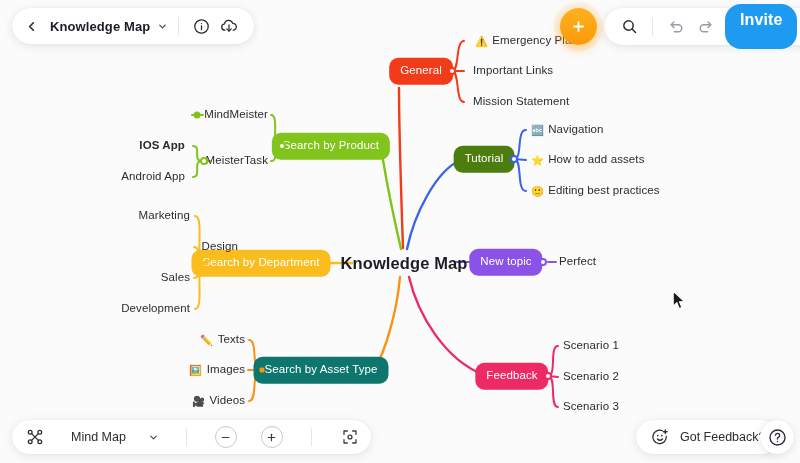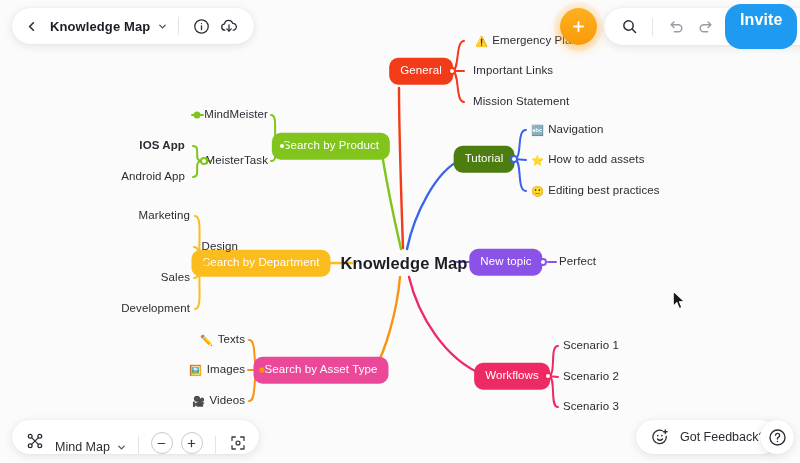--- a/index.html
+++ b/index.html
@@ -162,22 +162,21 @@
     overflow: hidden;
     flex: none;
     box-shadow: 0 0 0 2px #ffffff;
   }
 
   
   #bottomleft-bar {
     left: 12px; top: 420px;
     height: 34px;
     padding: 0 10px 0 10px;
-    gap: 2px;
-    align-items: flex-end;
+    gap: 18px;
   }
   #mode-label {
     font-size: 12.5px;
     font-weight: 400;
     color: #2b2b33;
     padding: 0 3px 0 5px;
   }
   .circbtn {
     width: 22px; height: 22px;
     border-radius: 50%;
@@ -310,27 +309,27 @@
     </div>
     <div class="node plain" style="left:529px; top:191px; transform:translate(0,-50%);">
       <span class="emo">🙂</span>
       <span>Editing best practices</span>
     </div>
 
     <div class="node pill" style="left:506px; top:262px; background:#8b52e8;">New topic</div>
     <div class="dot hollow" style="left:543px; top:262px; color:#8b52e8;"></div>
     <div class="node plain" style="left:557px; top:262px; transform:translate(0,-50%);">Perfect</div>
 
-    <div class="node pill" style="left:512px; top:376px; background:#ed2a64;">Workflows</div>
+    <div class="node pill" style="left:512px; top:376px; background:#ed2a64;">Feedback</div>
     <div class="dot hollow" style="left:548px; top:376px; color:#ed2a64;"></div>
     <div class="node plain" style="left:561px; top:346px; transform:translate(0,-50%);">Scenario 1</div>
     <div class="node plain" style="left:561px; top:377px; transform:translate(0,-50%);">Scenario 2</div>
     <div class="node plain" style="left:561px; top:407px; transform:translate(0,-50%);">Scenario 3</div>
 
-    <div class="node pill" style="left:321px; top:370px; background:#ec4899;">Search by Asset Type</div>
+    <div class="node pill" style="left:321px; top:370px; background:#0f766e;">Search by Asset Type</div>
     <div class="dot sq" style="left:262px; top:370px; background:#f99311;"></div>
     <div class="node plain" style="left:247px; top:340px; transform:translate(-100%,-50%);">
       <span class="emo">✏️</span>
       <span>Texts</span>
     </div>
     <div class="node plain" style="left:247px; top:370px; transform:translate(-100%,-50%);">
       <span class="emo">🖼️</span>
       <span>Images</span>
     </div>
     <div class="node plain" style="left:247px; top:401px; transform:translate(-100%,-50%);">

